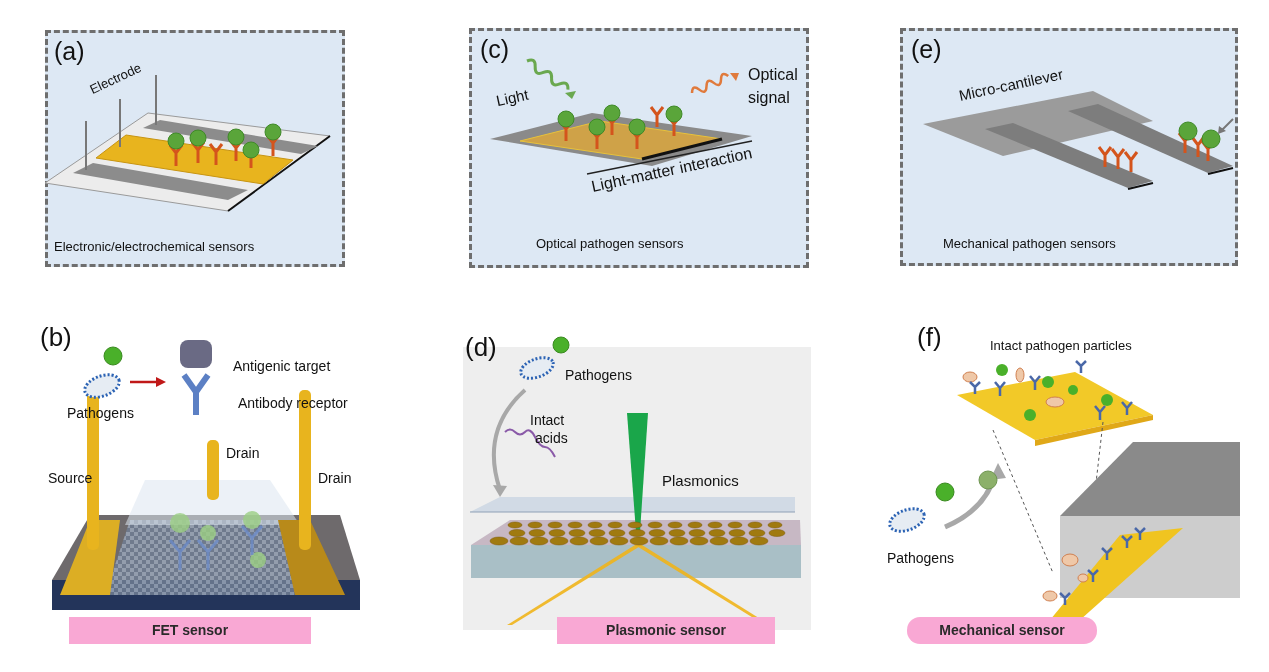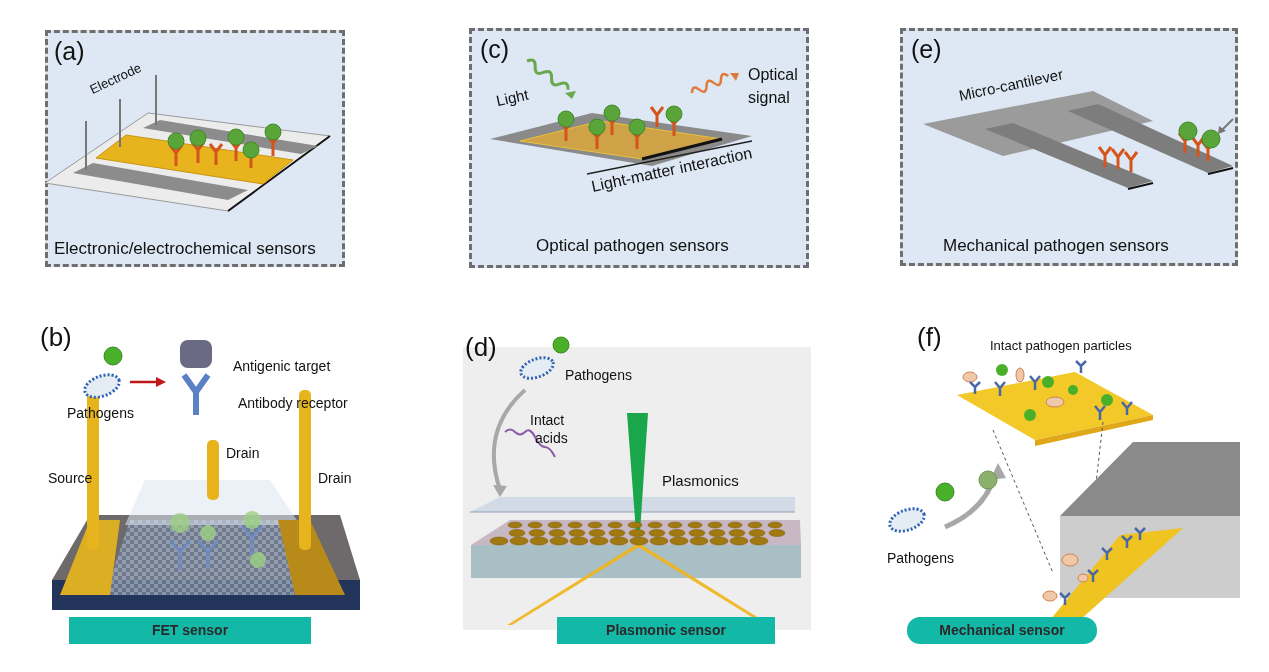--- a/index.html
+++ b/index.html
@@ -1,22 +1,22 @@
 <!DOCTYPE html>
 <html><head>
 <meta charset="utf-8">
 <style>
   html,body{margin:0;padding:0;background:#ffffff;}
   body{width:1269px;height:672px;position:relative;overflow:hidden;font-family:"Liberation Sans",sans-serif;color:#1a1a1a;}
   .panel{position:absolute;}
   .topbox{background:#dde8f4;border:3px dashed #6e6e6e;box-sizing:border-box;}
   .plabel{position:absolute;font-size:25px;color:#111;font-family:"Liberation Sans",sans-serif;}
-  .cap{position:absolute;font-size:17px;color:#111;white-space:nowrap;}
+  .cap{position:absolute;font-size:13px;color:#111;white-space:nowrap;}
   .txt{position:absolute;font-size:14px;color:#111;white-space:nowrap;}
-  .sensor-label{position:absolute;background:#14b8a6;font-weight:bold;font-size:14px;color:#2a2a2a;text-align:center;line-height:27px;height:27px;}
+  .sensor-label{position:absolute;background:#f9a8d4;font-weight:bold;font-size:14px;color:#2a2a2a;text-align:center;line-height:27px;height:27px;}
   svg{position:absolute;left:0;top:0;overflow:visible;}
 </style>
 </head>
 <body>
 
 <div class="panel topbox" style="left:45px;top:30px;width:300px;height:237px;">
   <svg width="300" height="237">
 
     <polygon points="-3,150 100,80 282,103 180,178" fill="#ececec" stroke="#9a9a9a" stroke-width="1"></polygon>
     <polyline points="180,178 282,103" stroke="#111" stroke-width="2" fill="none"></polyline>

